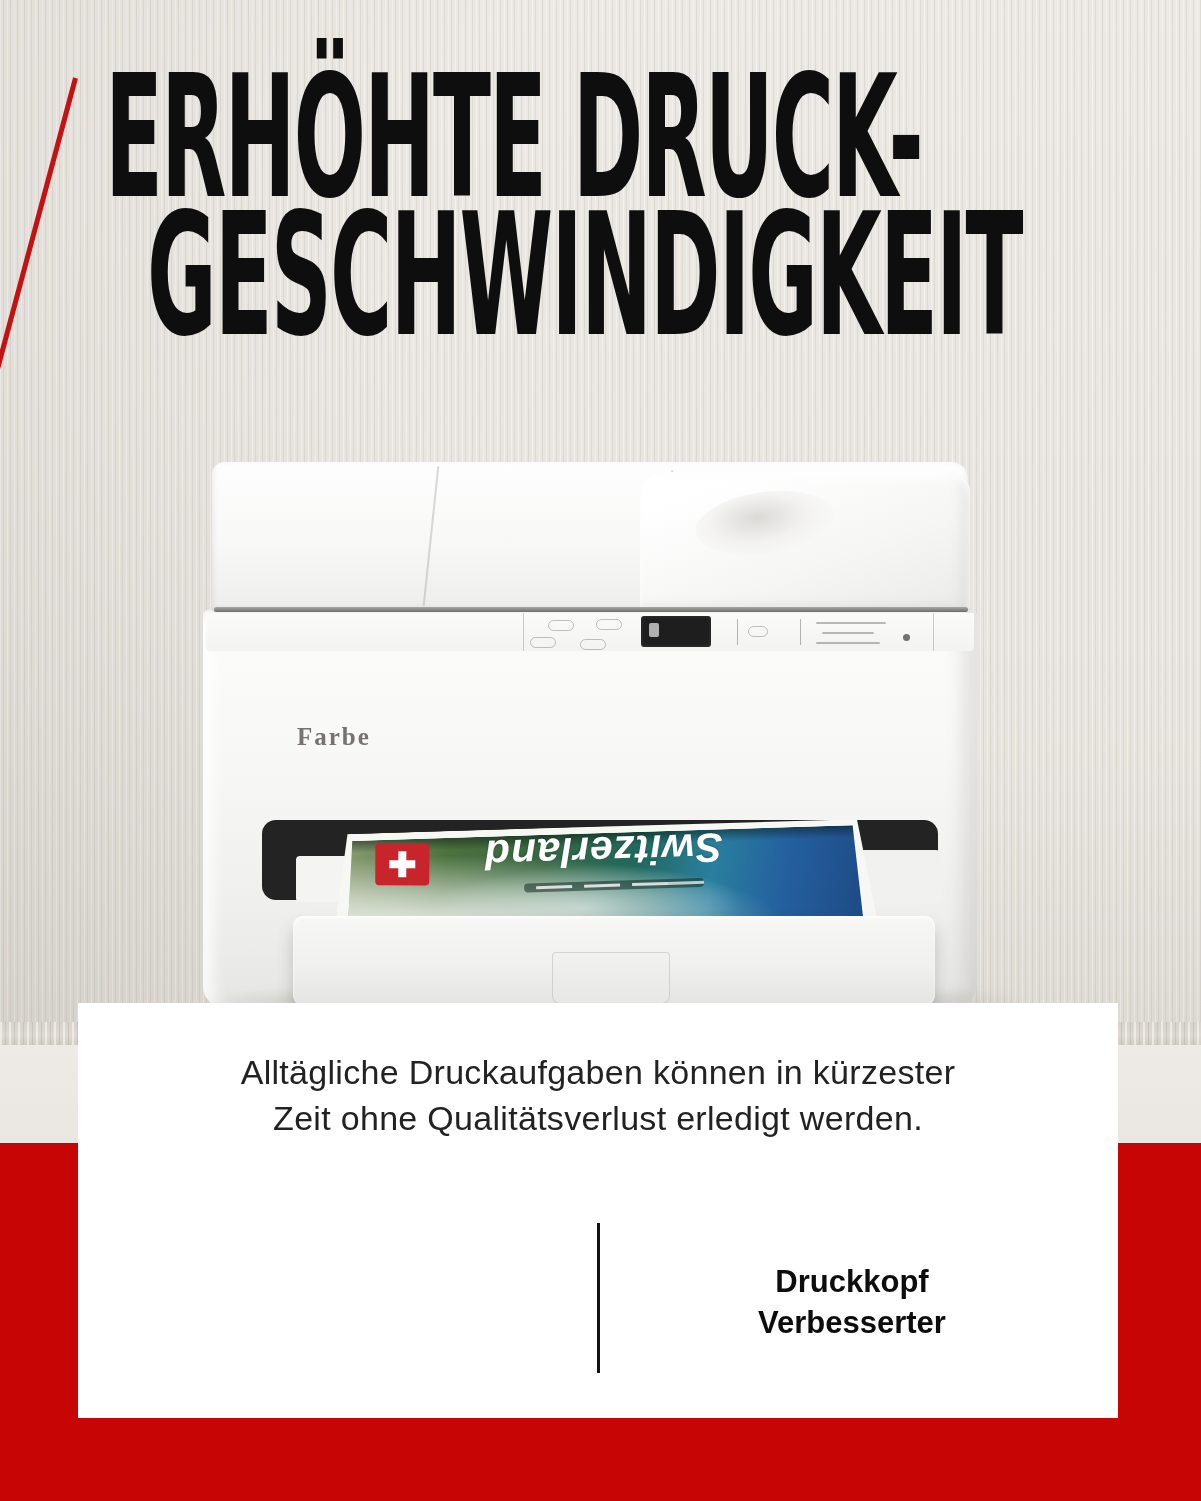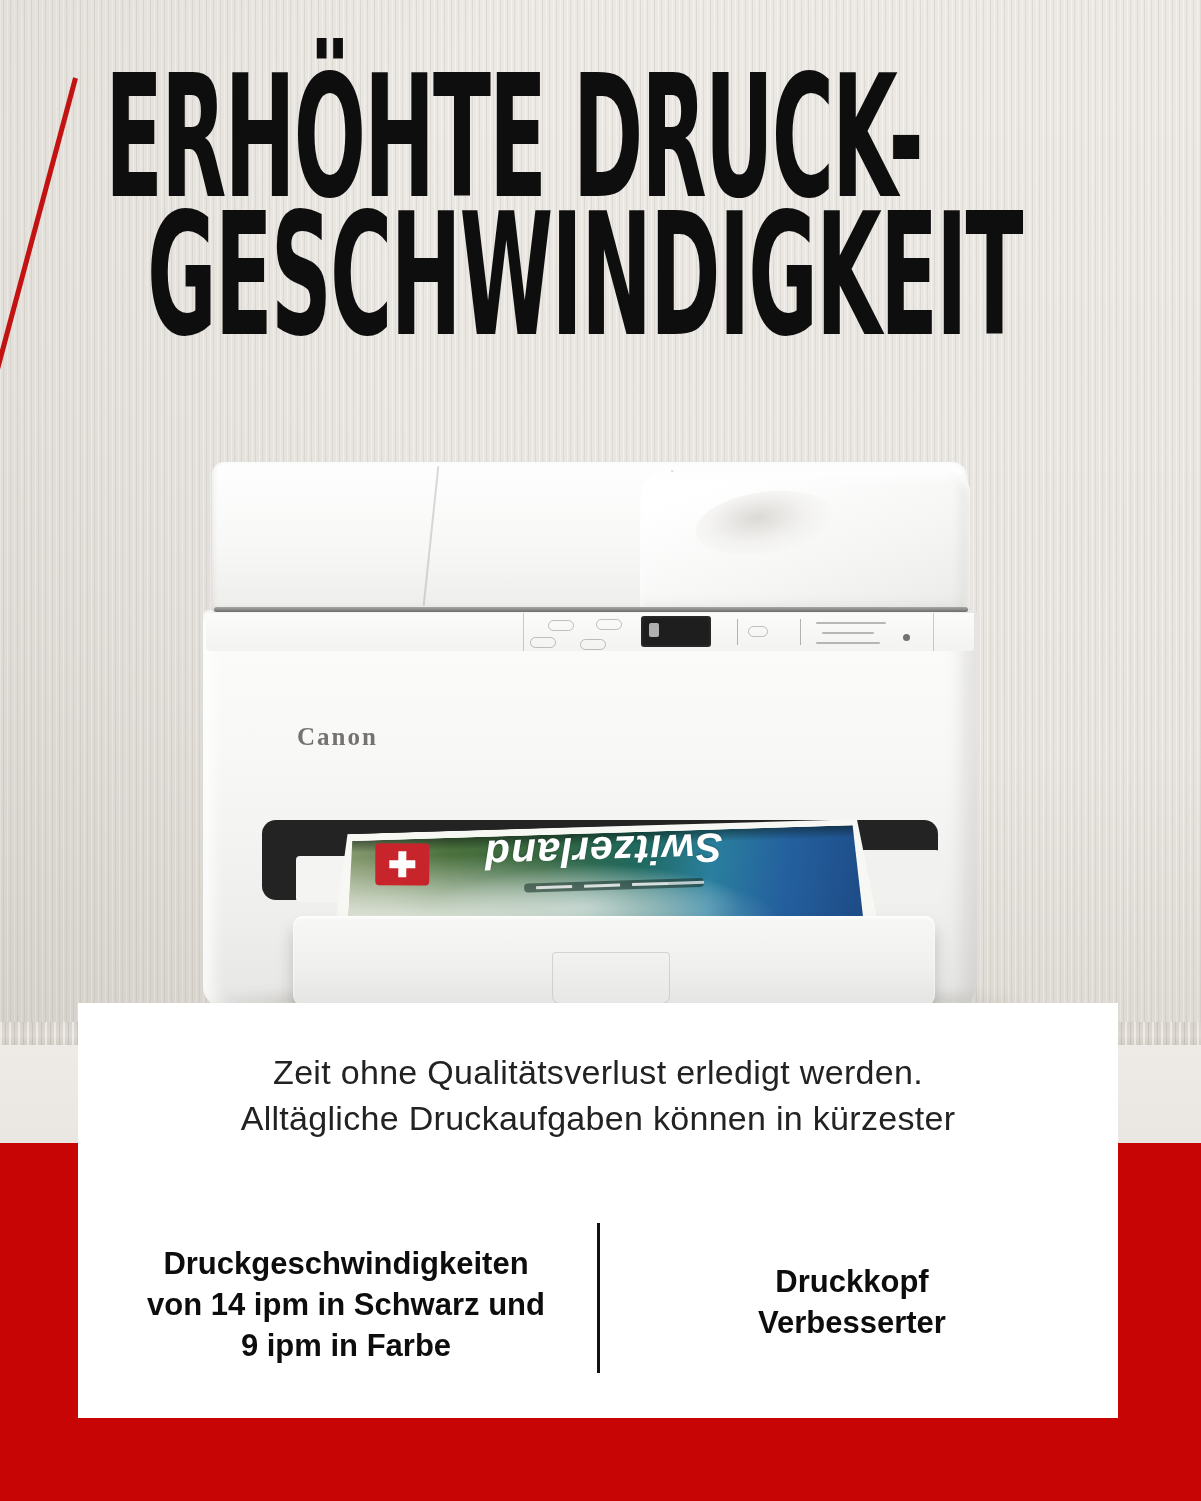--- a/index.html
+++ b/index.html
@@ -238,21 +238,21 @@
     <div class="lcd-screen"></div>
 
     <span class="panel-vline" style="left:737px;"></span>
     <span class="panel-vline" style="left:800px;"></span>
     <span class="panel-oval" style="left:748px; top:626px; width:18px;"></span>
     <span class="panel-dash" style="left:816px; top:622px; width:70px;"></span>
     <span class="panel-dash" style="left:822px; top:632px; width:52px;"></span>
     <span class="panel-dash" style="left:816px; top:642px; width:64px;"></span>
     <span class="panel-dot" style="left:903px; top:634px;"></span>
 
-    <div class="canon-logo">Canon</div>
+    <div class="canon-logo">Farbe</div>
 
     <div class="output-slot"></div>
     <div class="slot-step-left"></div>
     <div class="slot-step-right"></div>
 
     <div class="printer-shadow"></div>
 
     <div class="printed-page">
       <div class="page-photo">
         <div class="swiss-flag"></div>
@@ -261,28 +261,23 @@
       </div>
       <div class="page-minibanner"></div>
     </div>
 
     <div class="output-tray"></div>
     <div class="tray-tab"></div>
   </div>
 
   <div class="info-card">
     <div class="intro-text">
+      <span>Alltägliche Druckaufgaben können in kürzester</span>
       <span>Zeit ohne Qualitätsverlust erledigt werden.</span>
-      <span>Alltägliche Druckaufgaben können in kürzester</span>
     </div>
     <div class="feature-divider"></div>
-    <div class="feature feature-speed">
-      <span>Druckgeschwindigkeiten</span>
-      <span>von 14 ipm in Schwarz und</span>
-      <span>9 ipm in Farbe</span>
-    </div>
     <div class="feature feature-printhead">
       <span>Druckkopf</span>
       <span>Verbesserter</span>
     </div>
   </div>
 
 </div>
 
 </body></html>

